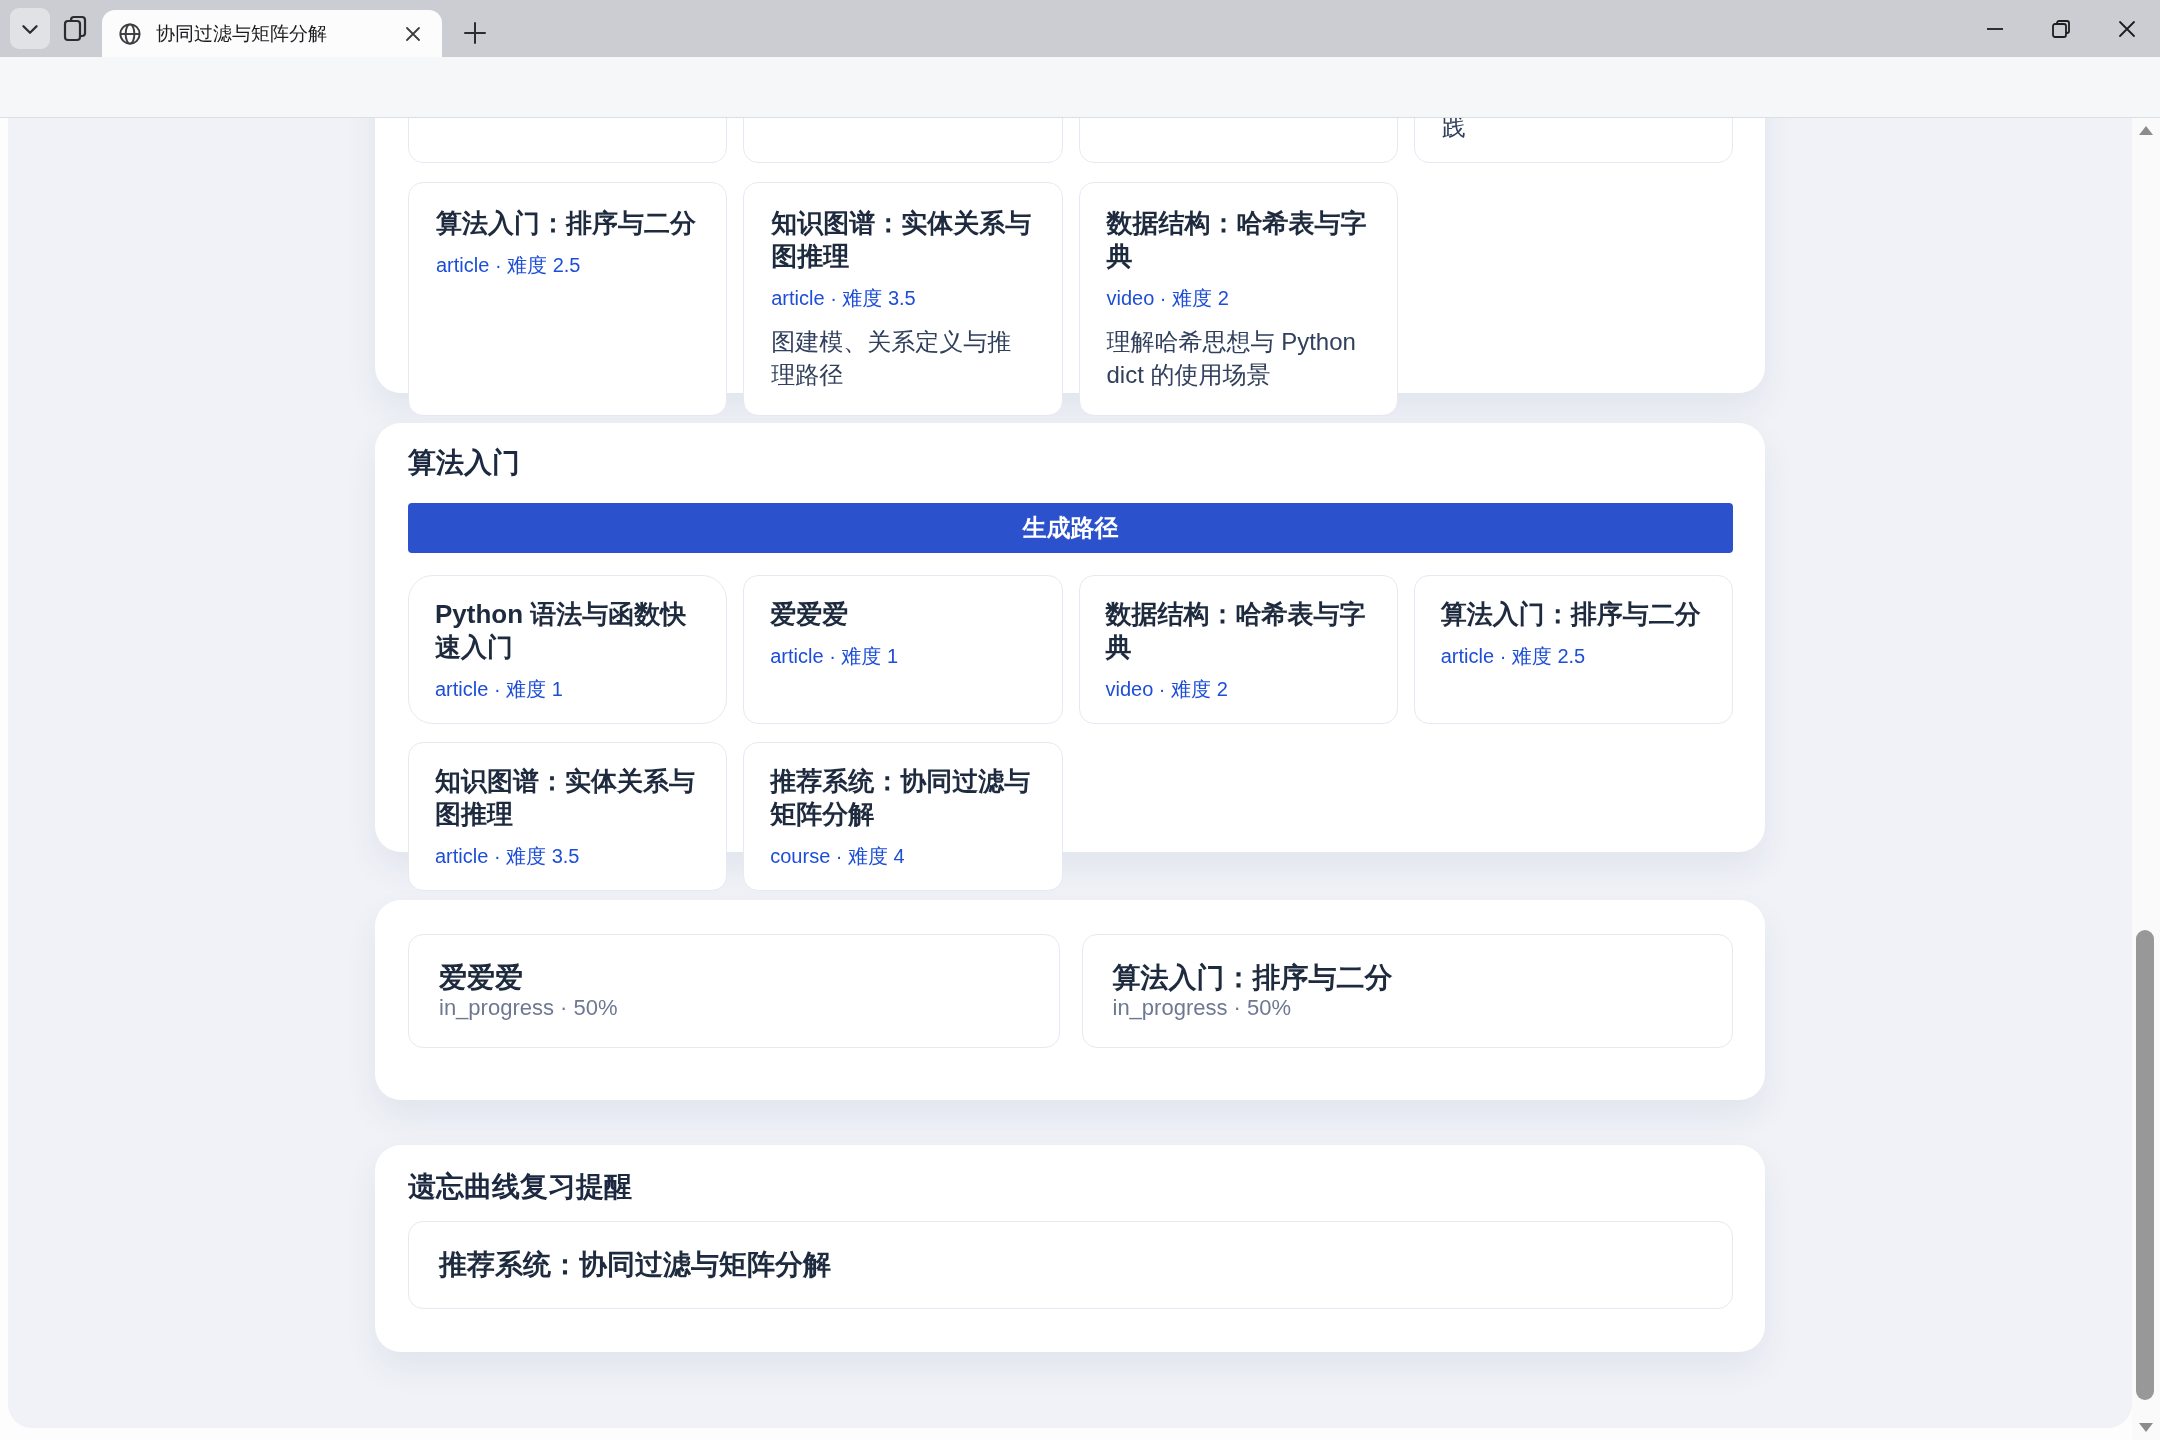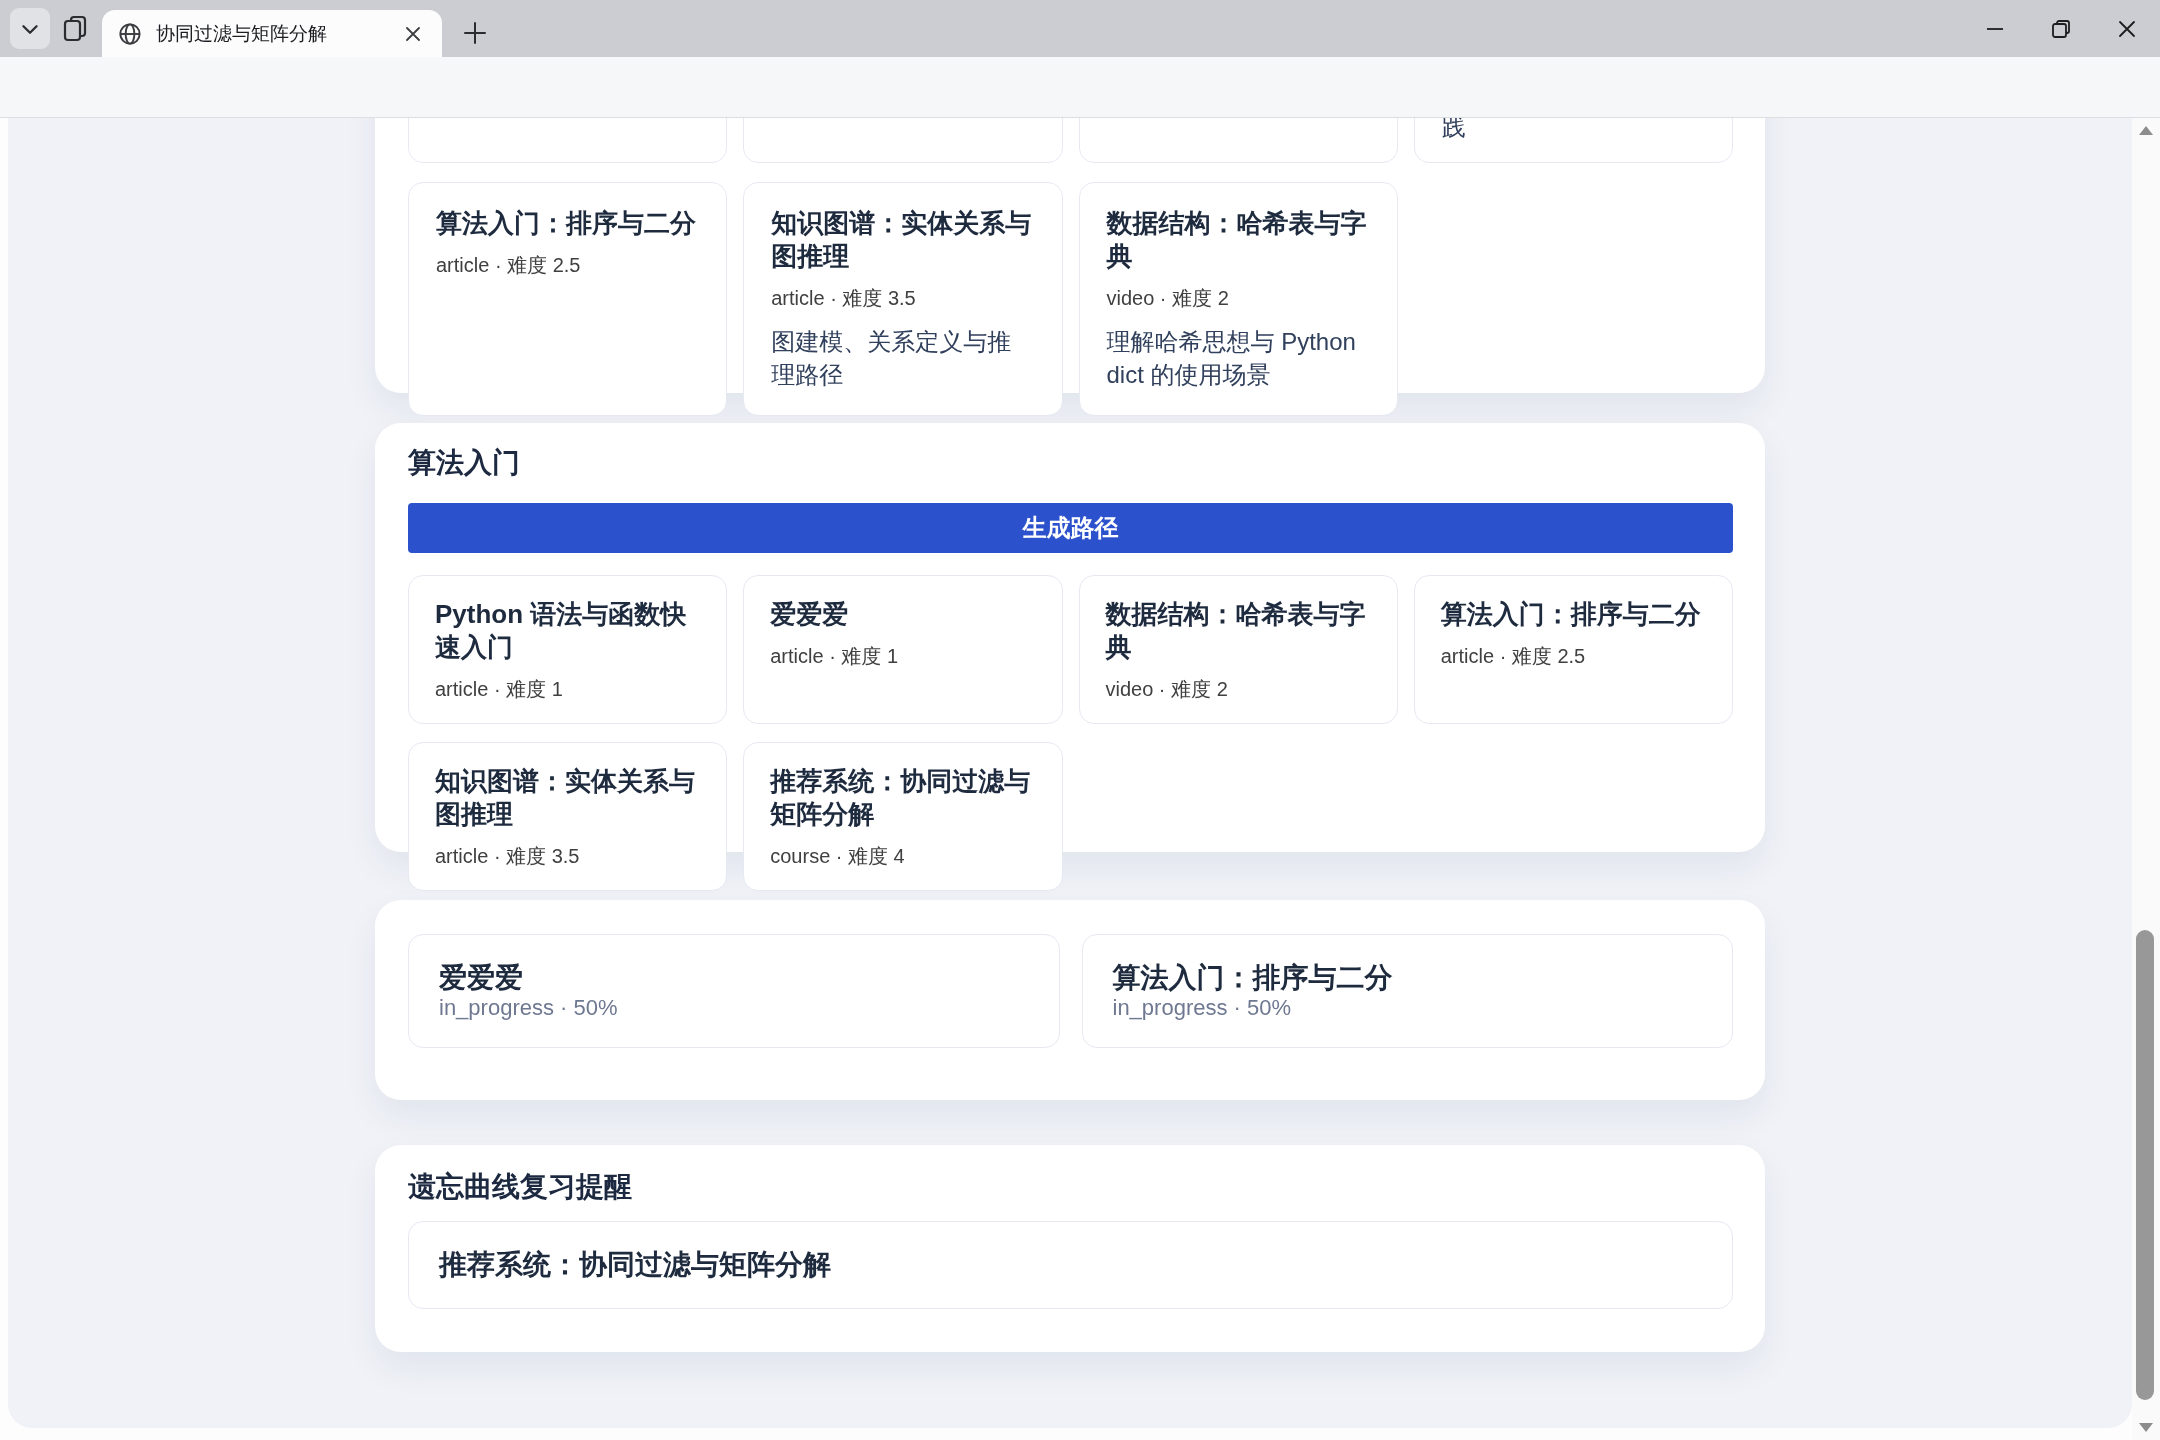--- a/index.html
+++ b/index.html
@@ -46,21 +46,21 @@
   
   .canvas { position:absolute; left:8px; top:118px; width:2124px; height:1310px; background:#f0f2f7;
     border-radius:0 0 24px 24px; overflow:hidden; }
   .panel { position:absolute; left:367px; width:1390px; background:#ffffff; border-radius:26px;
     box-shadow:0 16px 34px rgba(35,50,95,.07); padding:22px 32px 34px 33px; }
   .panel-heading { font-size:28px; font-weight:700; color:#1c2940; line-height:36px; }
   .grid4 { display:grid; grid-template-columns:repeat(4,1fr); gap:18px 16px; }
   .grid2 { display:grid; grid-template-columns:repeat(2,1fr); gap:22px; }
   .card { background:#fff; border:1px solid #e6e9f2; border-radius:15px; padding:24px 27px; }
   .card-title { font-size:26px; font-weight:700; color:#1e2a3e; line-height:33px; }
-  .card-meta { font-size:20px; color:#404040; margin-top:13px; line-height:24px; }
+  .card-meta { font-size:20px; color:#1d4ed8; margin-top:13px; line-height:24px; }
   .card-desc { font-size:24px; color:#31405c; margin-top:15px; line-height:33px; }
   .btn-primary { display:flex; align-items:center; justify-content:center; height:50px;
     border-radius:4px; border:none; width:100%; font-size:24px; font-weight:700; color:#fff;
     margin:22px 0; cursor:pointer; }
   .big-title { font-size:28px; font-weight:700; color:#1e2a3e; line-height:34px; }
   .big-meta { font-size:22px; color:#6e7891; }
   .clip-card { height:160px; display:flex; flex-direction:column; justify-content:flex-end;
     padding-bottom:19px; }
 
   
@@ -264,21 +264,21 @@
           <div class="card-desc">理解哈希思想与 Python dict 的使用场景</div>
         </div>
         <div></div>
       </div>
     </div>
 
     <div class="panel" style="top:305px; height:429px;">
       <div class="panel-heading">算法入门</div>
       <button class="btn-primary" style="background:#2c51cd;">生成路径</button>
       <div class="grid4">
-        <div class="card" style="padding:22px 26px;">
+        <div class="card" style="padding:22px 26px;border-radius:25px;">
           <div class="card-title">Python 语法与函数快速入门</div>
           <div class="card-meta">article · 难度 1</div>
         </div>
         <div class="card" style="padding:22px 26px;">
           <div class="card-title">爱爱爱</div>
           <div class="card-meta">article · 难度 1</div>
         </div>
         <div class="card" style="padding:22px 26px;">
           <div class="card-title">数据结构：哈希表与字典</div>
           <div class="card-meta">video · 难度 2</div>

